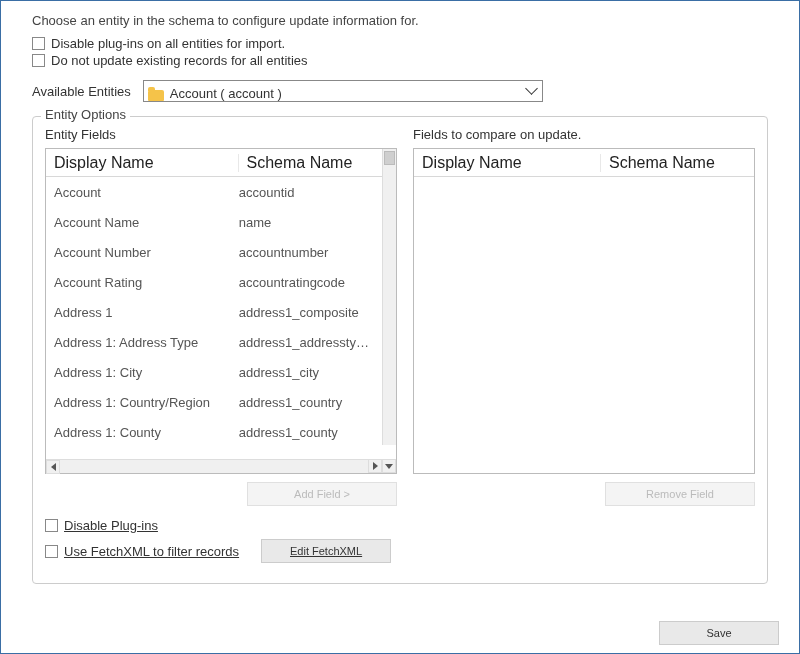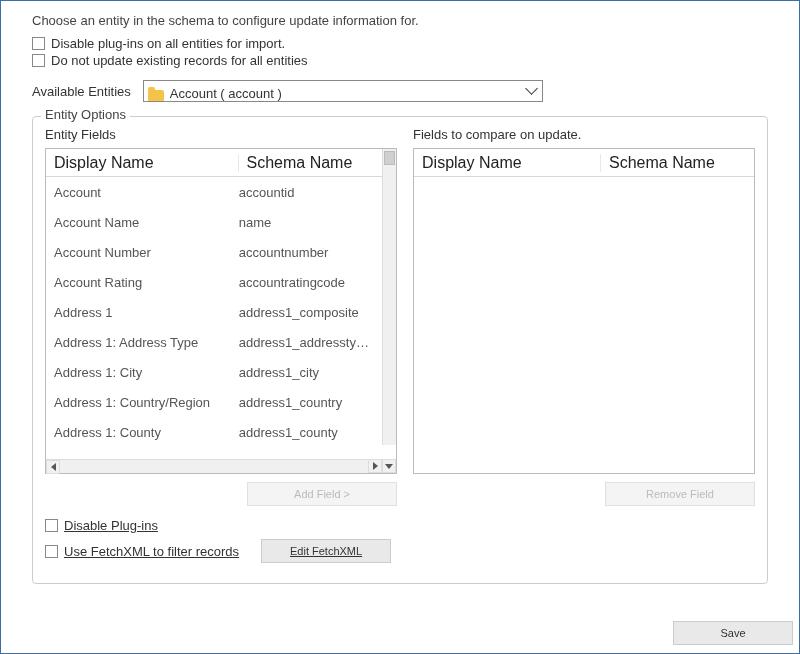--- a/index.html
+++ b/index.html
@@ -232,21 +232,21 @@
     }
     .options-block {
       margin-top: 12px;
       text-decoration: underline;
     }
     .options-block .checkbox-row { margin: 6px 0; }
     .fetchxml-row { display:flex; align-items:center;text-align:center; }
     .fetchxml-btn { margin-left: 22px; width: 130px; }
     .save-row {
       position: absolute;
-      right: 6px;
+      right: 20px;
       bottom: 8px;
     }
     .save-btn { width: 120px; }
     .no-scroll .grid-body { height: 296px; }
     .no-scroll .grid-rows { padding-right: 0; }
   </style>
 </head>
 <body>
 
 <div class="window">

